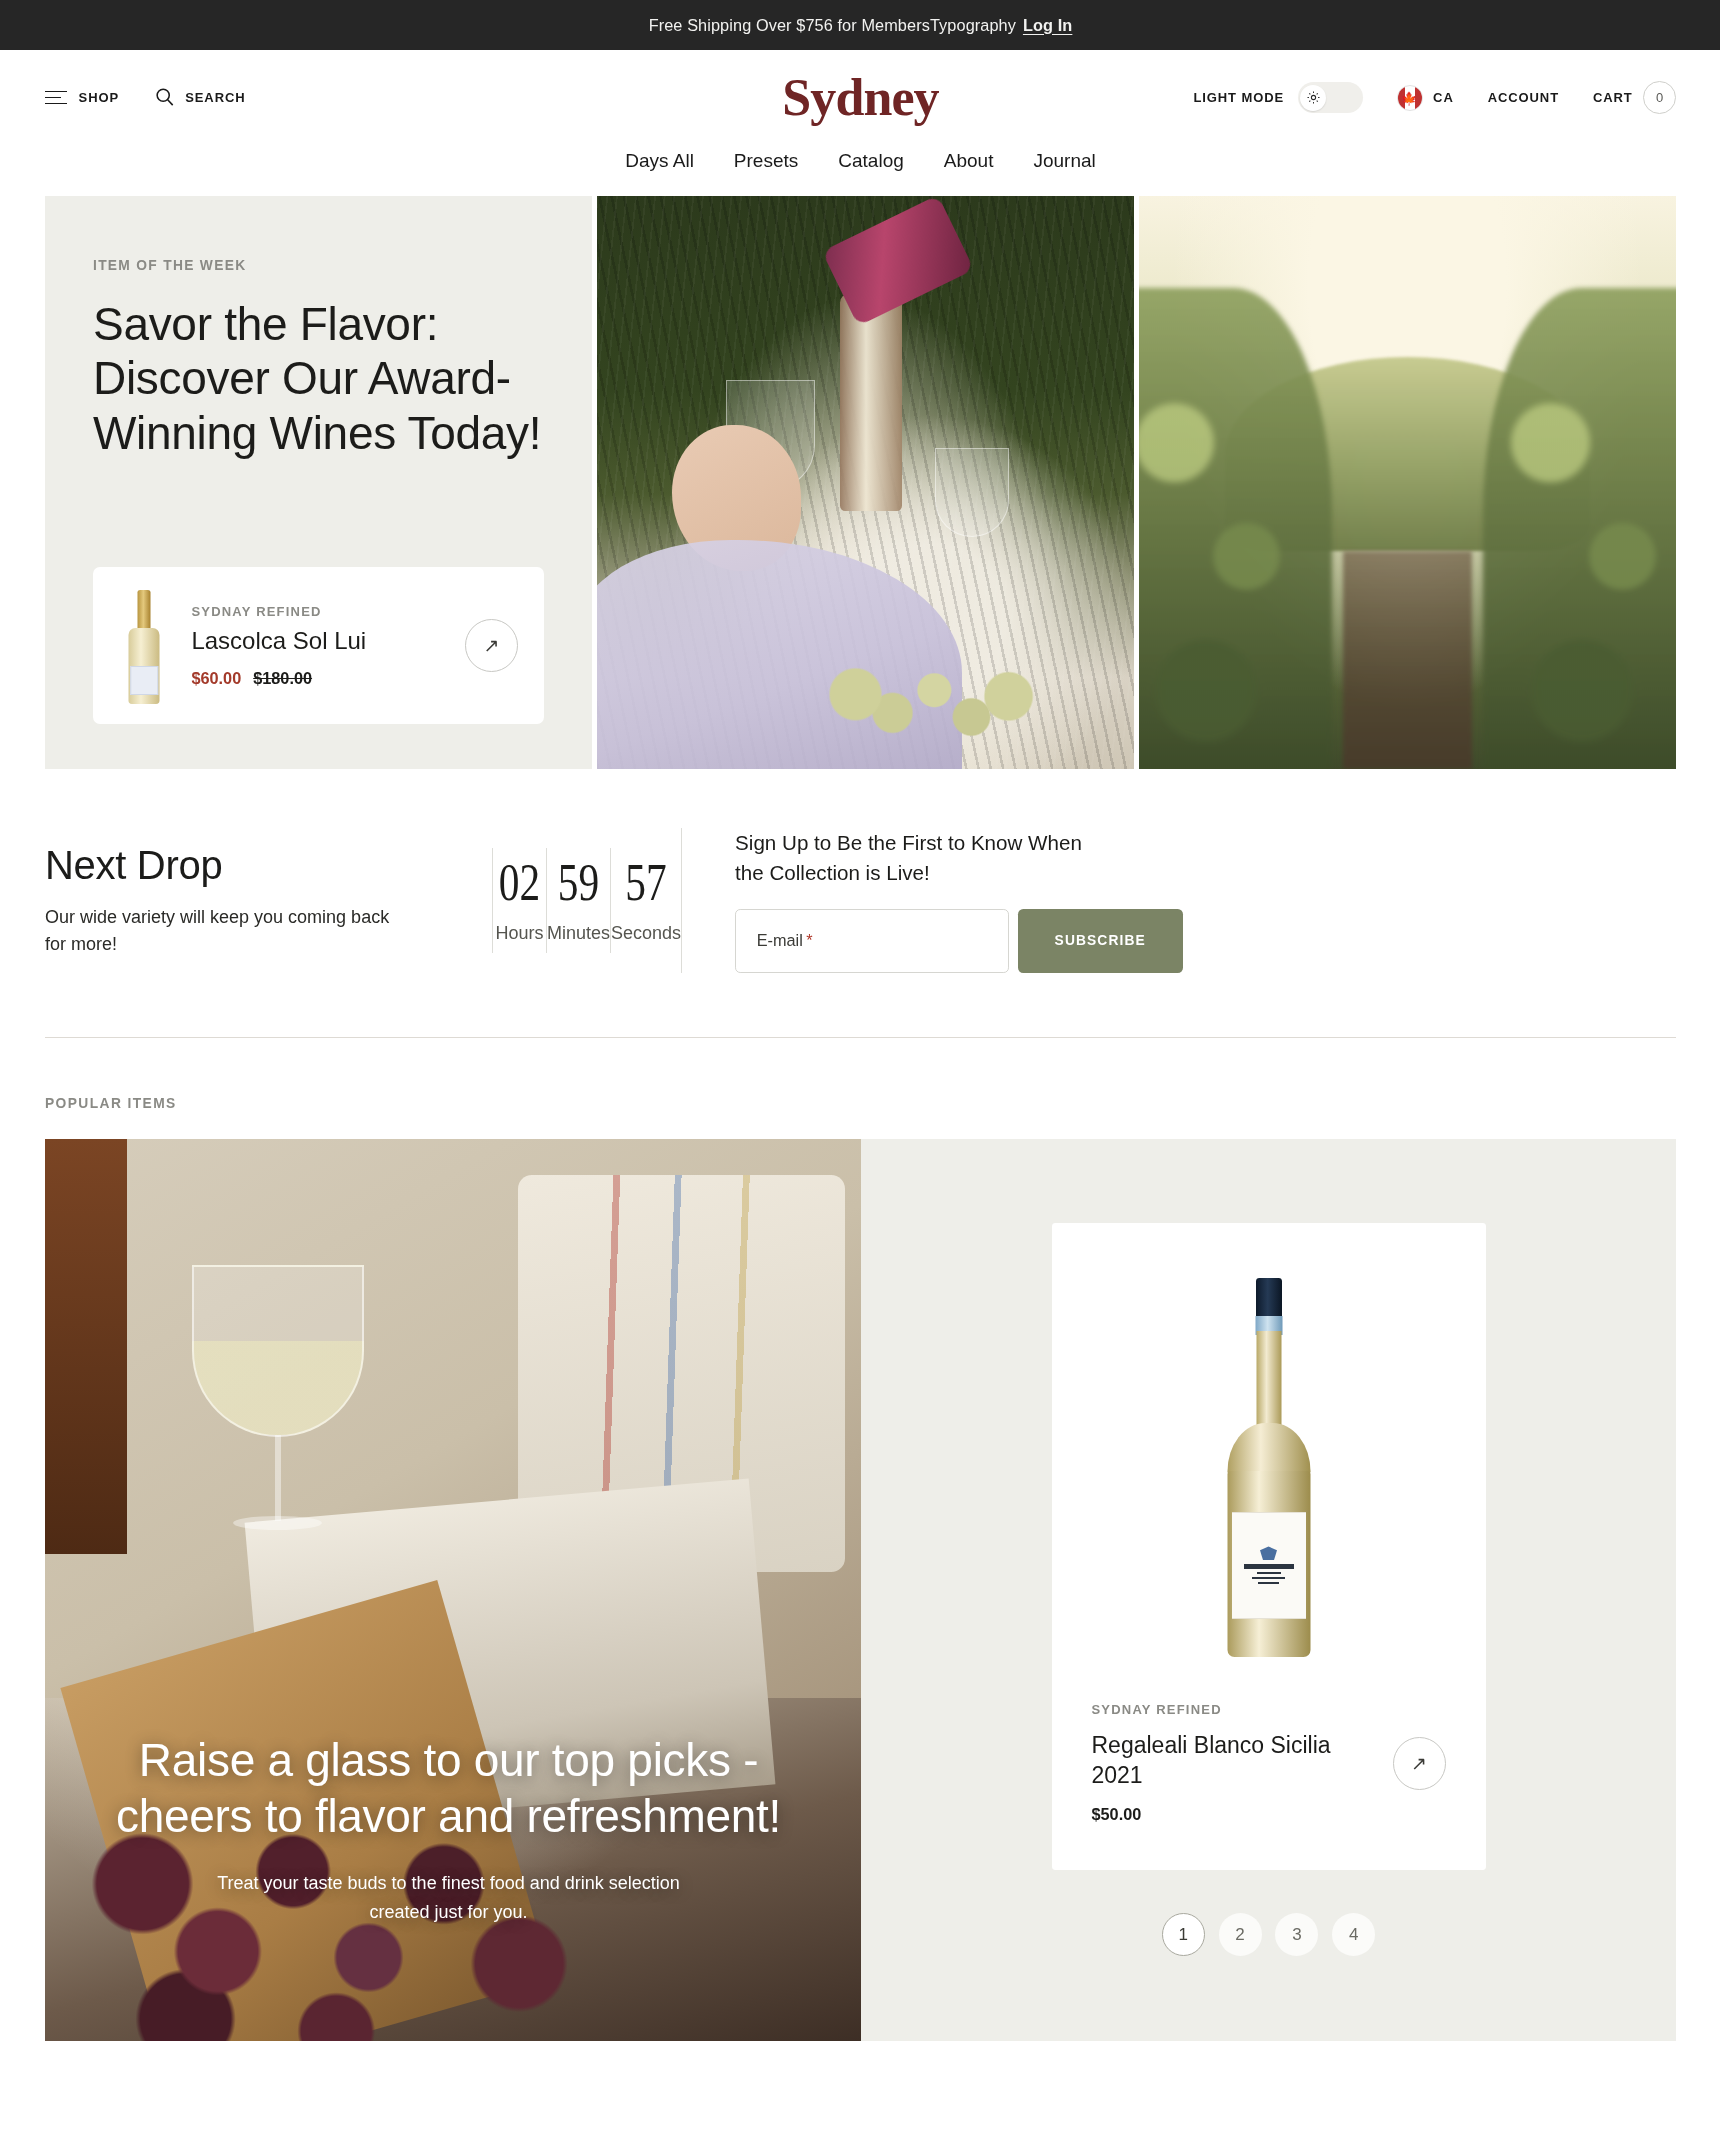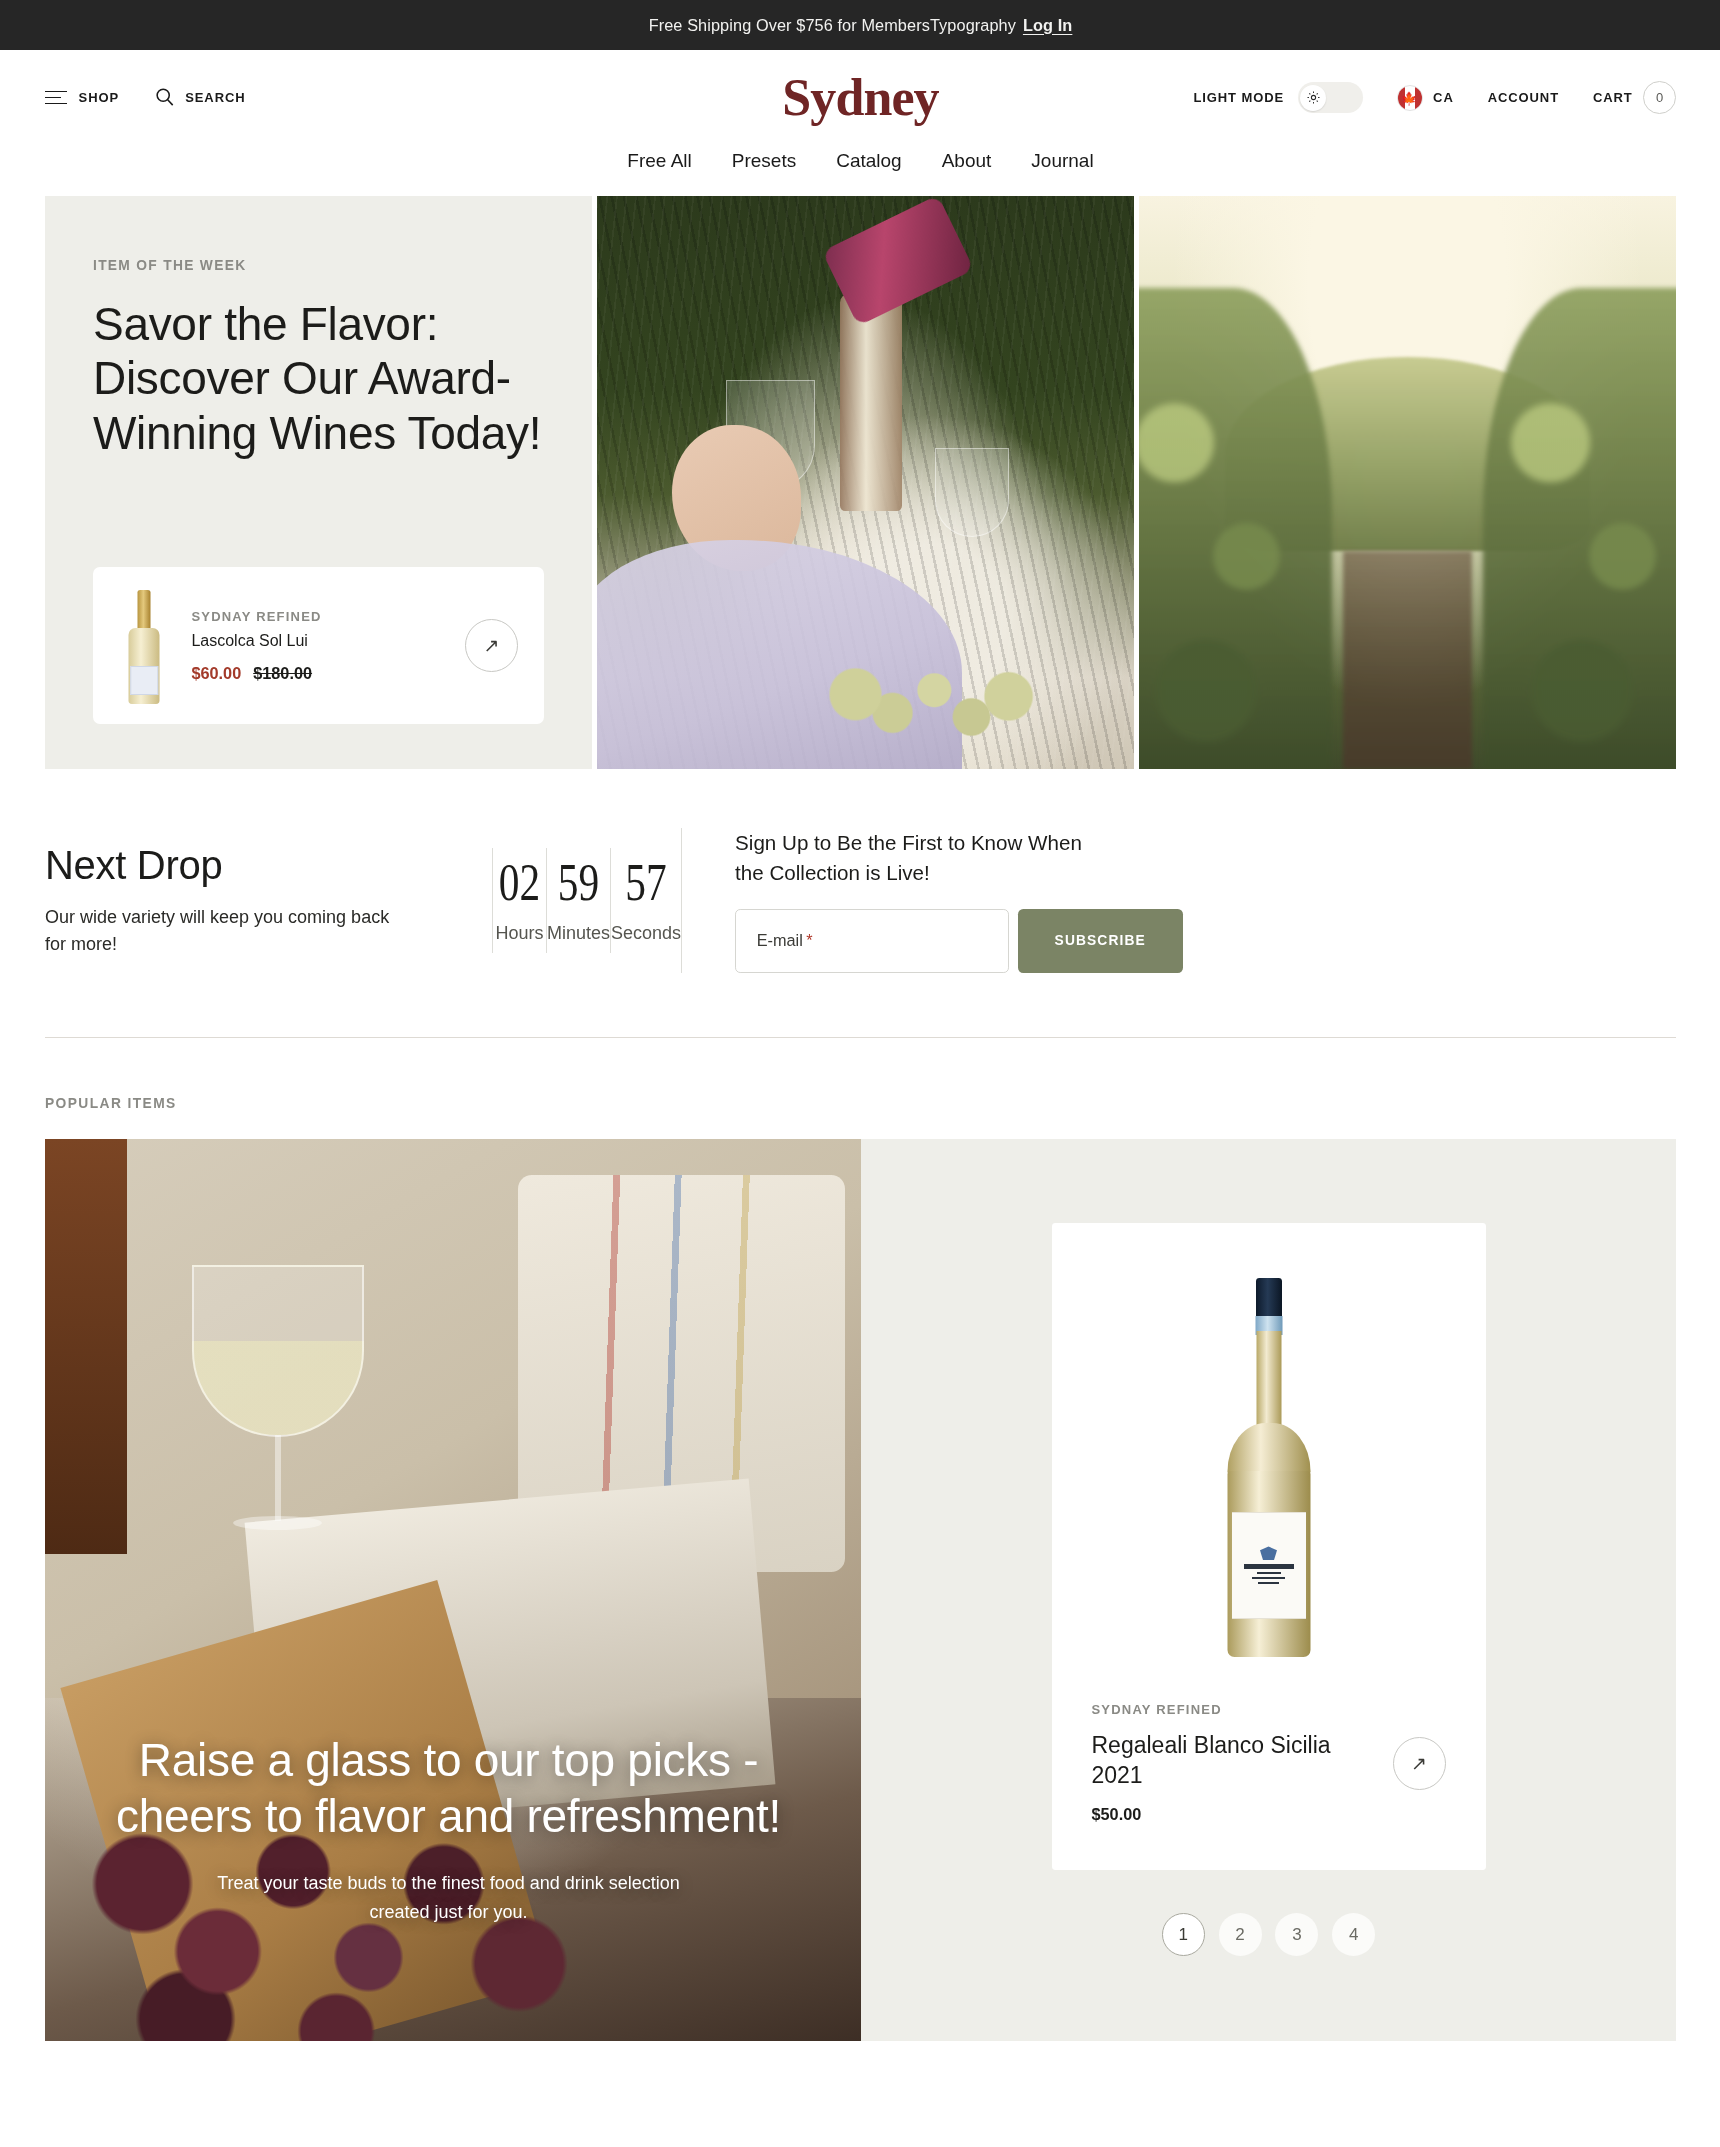--- a/index.html
+++ b/index.html
@@ -198,21 +198,21 @@
     background: #e9edf5;
     border: 0.9px solid #cfd7e6;
   }
   .card-info { flex: 1; }
   .card-brand {
     font-size: 13px; font-weight: 700; letter-spacing: 1.2px;
     color: #8a8a85; text-transform: uppercase;
   }
   .card-name {
     margin-top: 8px;
-    font-size: 16px; color: #1c1c1a; font-weight: 400;
+    font-size: 24px; color: #1c1c1a; font-weight: 400;
   }
   .card-prices { margin-top: 13.8px; display: flex; align-items: center; gap: 12px; }
   .price-sale { font-size: 16.3px; font-weight: 700; color: #a33a2a; }
   .price-orig { font-size: 16.3px; font-weight: 700; color: #1c1c1a; text-decoration: line-through; }
   .arrow-btn {
     width: 53px; height: 53px; border-radius: 50%;
     border: 0.9px solid #c8c8c4;
     display: flex; align-items: center; justify-content: center;
     font-size: 19px; color: #3a3a36;
     cursor: pointer; flex: none;
@@ -588,21 +588,21 @@
     <a class="account-link" href="#" style="text-decoration:none">ACCOUNT</a>
 
     <div class="cart-wrap">
       <span class="cart-label">CART</span>
       <span class="cart-count">0</span>
     </div>
   </div>
 </header>
 
 <nav class="mainnav">
-  <a href="#">Free All</a>
+  <a href="#">Days All</a>
   <a href="#">Presets</a>
   <a href="#">Catalog</a>
   <a href="#">About</a>
   <a href="#">Journal</a>
 </nav>
 
 <div class="wrap">
   <section class="hero">
 
     <div class="hero-left">

